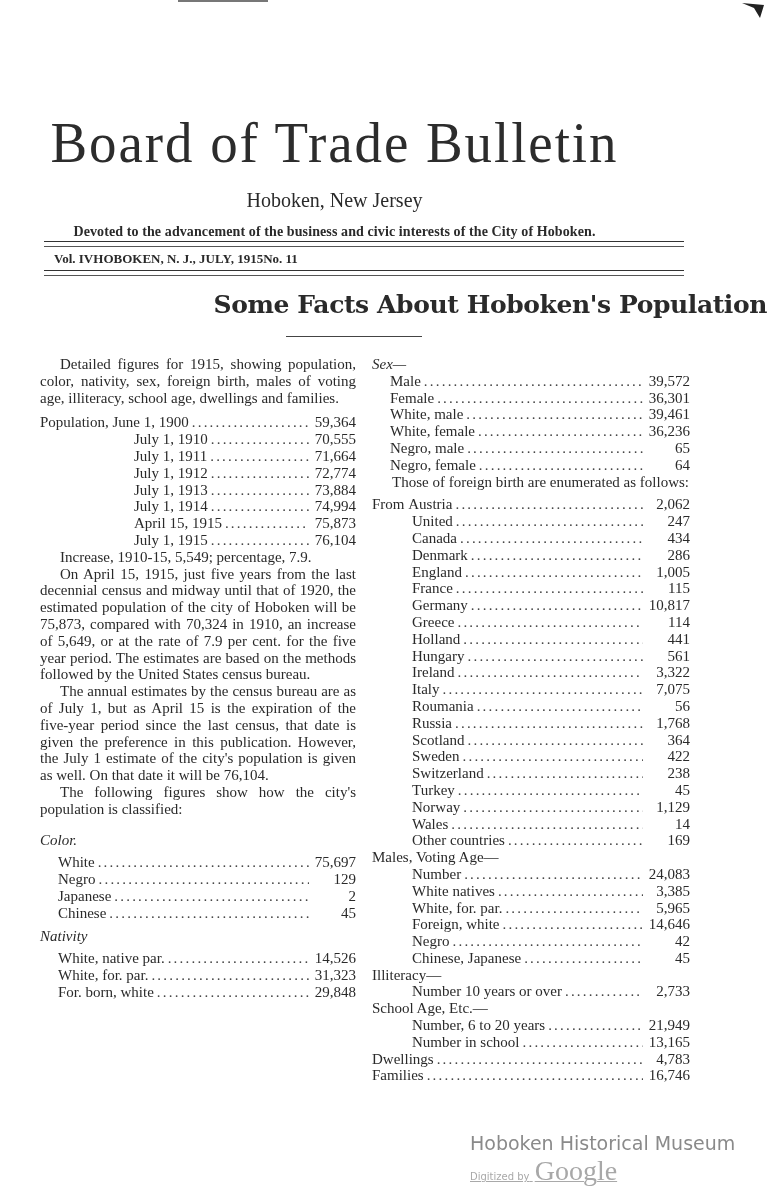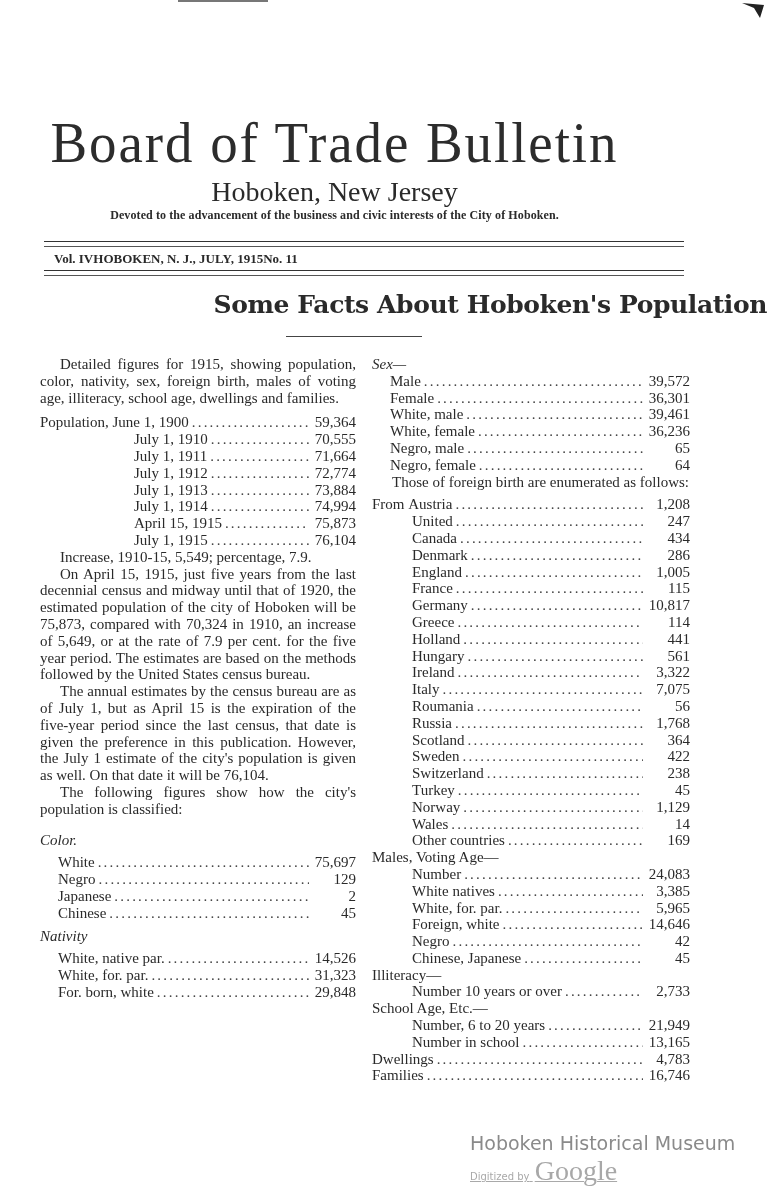--- a/index.html
+++ b/index.html
@@ -15,25 +15,25 @@
     position: absolute; left: 178px; top: 0; width: 90px; height: 2px; background: #777;
   }
   .masthead {
     position: absolute; left: 0; top: 110px; width: 669px; text-align: center;
   }
   .mast-title {
     font-family: "Liberation Serif", serif; font-size: 56px; letter-spacing: 2px;
     line-height: 66px; color: #2c2c2c; transform: scaleX(0.98);
   }
   .mast-sub {
-    font-family: "Liberation Serif", serif; font-size: 28px; margin-top: 0; line-height: 32px;
+    font-family: "Liberation Serif", serif; font-size: 20px; margin-top: 8px; line-height: 32px;
   }
   .mast-tag {
-    font-family: "Liberation Serif", serif; font-size: 12px; font-weight: bold;
-    letter-spacing: 0.1px;
+    font-family: "Liberation Serif", serif; font-size: 14px; font-weight: bold;
+    margin-top: 8px; letter-spacing: 0.1px;
   }
   .rule-double {
     position: absolute; left: 30px; width: 440px; height: 4px;
     border-top: 1.5px solid #333; border-bottom: 1px solid #555;
   }
   .issue-row {
     position: absolute; left: 30px; width: 440px;
     font-family: "Liberation Serif", serif; font-size: 13px; font-weight: bold;
   }
   .headline {
@@ -222,21 +222,21 @@
       </div>
     <div class="row">
         <span class="lbl">Negro, female</span>
         <span class="dots"></span>
         <span class="val">64</span>
       </div>
   </div>
   <p class="para">Those of foreign birth are enumerated as follows:</p>
 
   <div style="margin-top:6px;">
-    <div class="row"><span class="lbl">From</span>&nbsp;<span class="lbl">Austria</span><span class="dots"></span><span class="val">1,208</span></div>
+    <div class="row"><span class="lbl">From</span>&nbsp;<span class="lbl">Austria</span><span class="dots"></span><span class="val">2,062</span></div>
     <div class="row ind2">
         <span class="lbl">United</span>
         <span class="dots"></span>
         <span class="val">247</span>
       </div>
     <div class="row ind2">
         <span class="lbl">Canada</span>
         <span class="dots"></span>
         <span class="val">434</span>
       </div>

